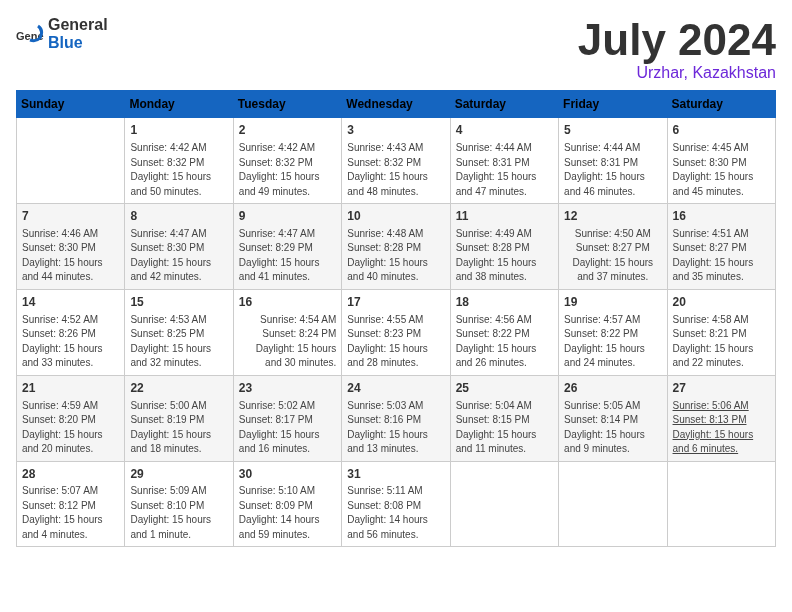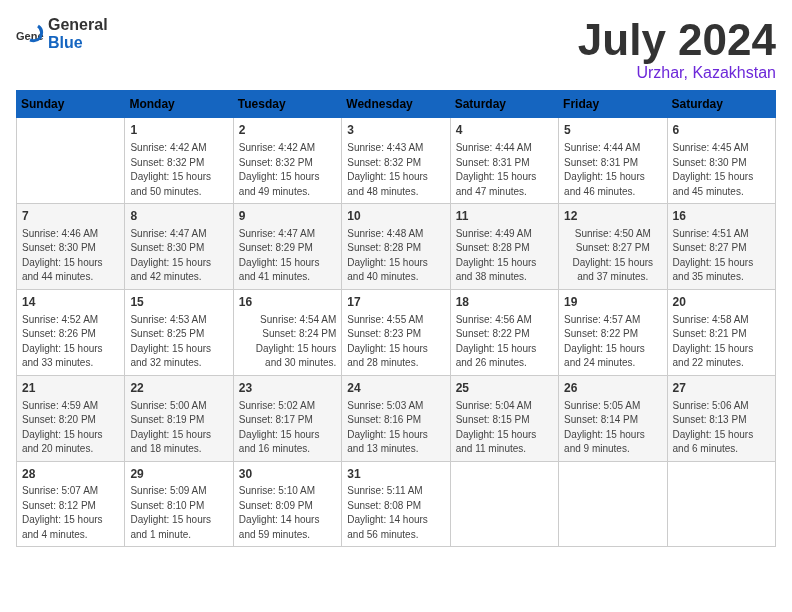--- a/index.html
+++ b/index.html
@@ -301,21 +301,21 @@
         </td>
         <td>
           <span class="day-number">26</span>
           <div class="cell-content" style="white-space: pre-line;">Sunrise: 5:05 AM
 Sunset: 8:14 PM
 Daylight: 15 hours
 and 9 minutes.</div>
         </td>
         <td>
           <span class="day-number">27</span>
-          <div class="cell-content" style="white-space: pre-line;">Sunrise: 5:06 AM
+          <div class="cell-content" style="white-space: pre-line; text-decoration: underline;">Sunrise: 5:06 AM
 Sunset: 8:13 PM
 Daylight: 15 hours
 and 6 minutes.</div>
         </td>
       </tr>
       <tr>
         <td>
           <span class="day-number">28</span>
           <div class="cell-content" style="white-space: pre-line;">Sunrise: 5:07 AM
 Sunset: 8:12 PM

